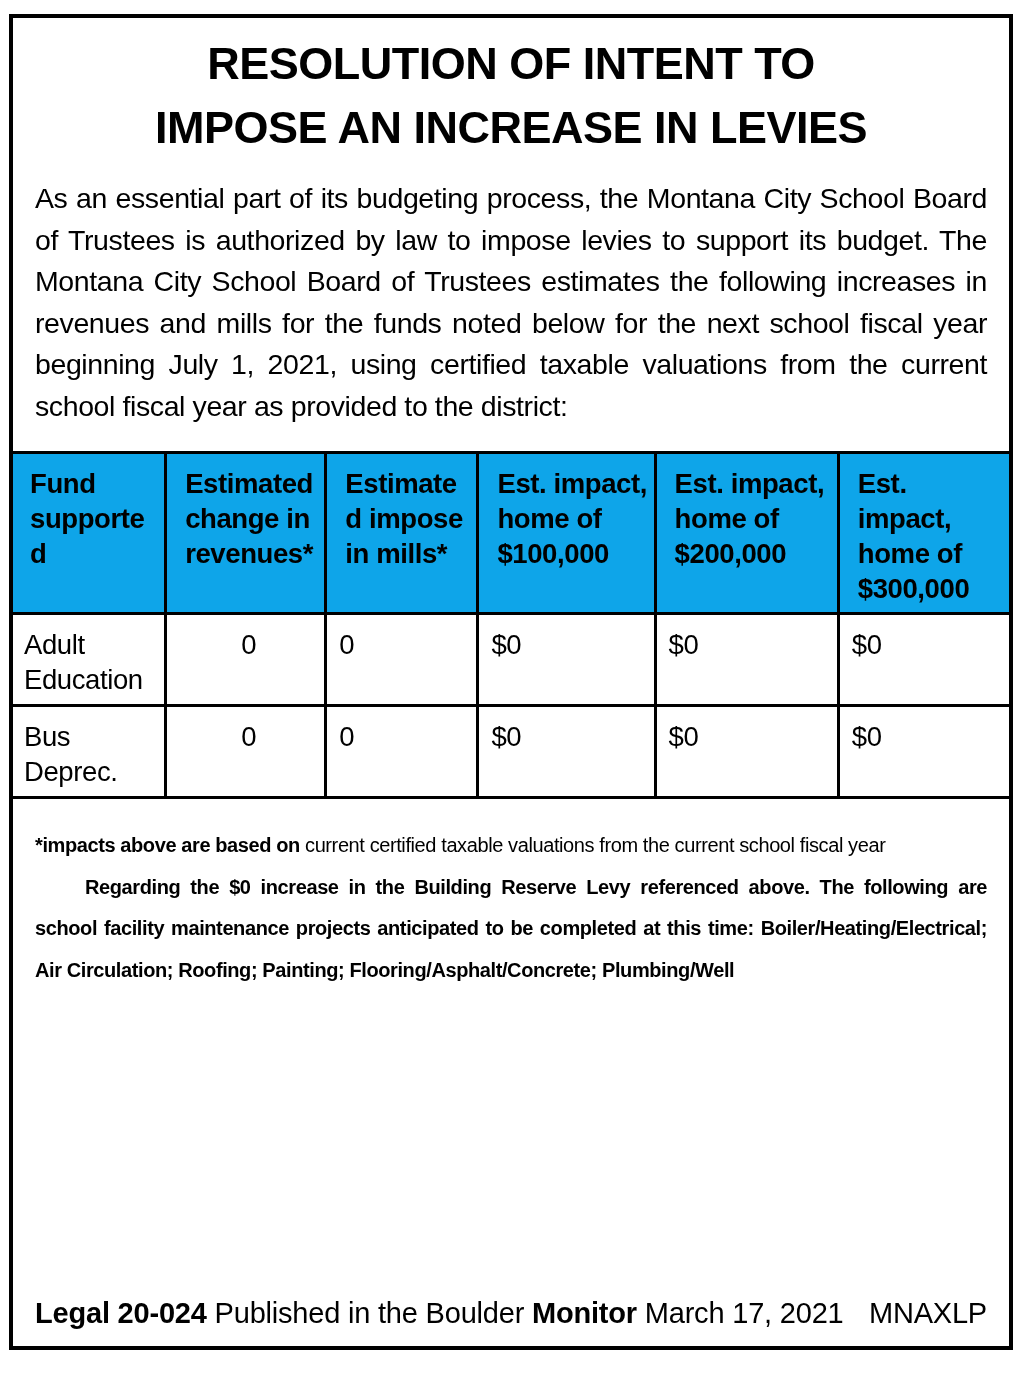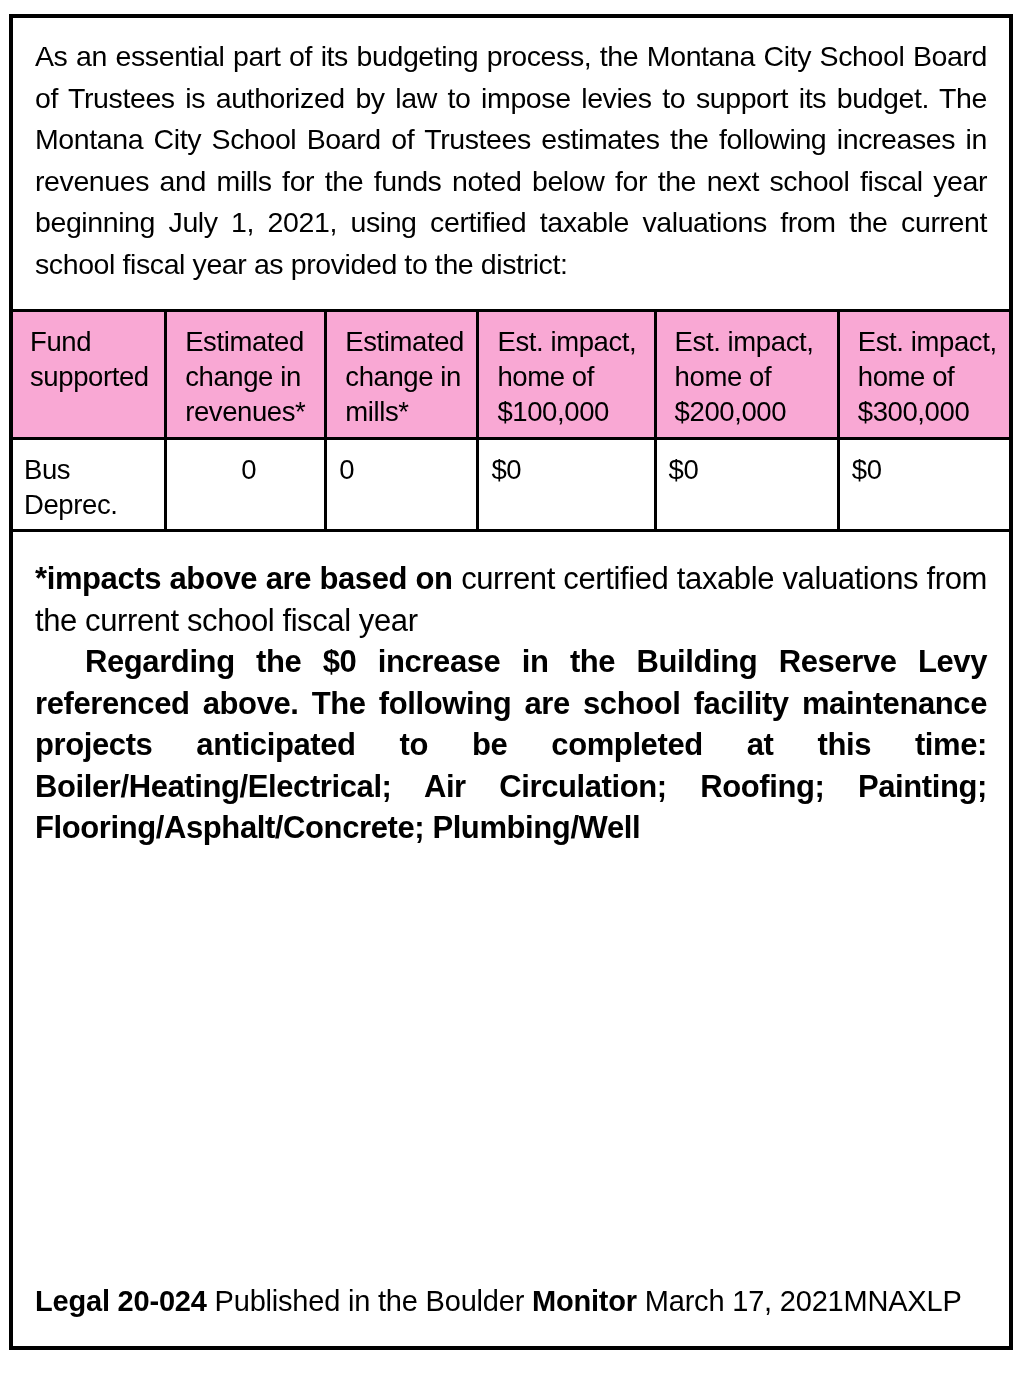--- a/index.html
+++ b/index.html
@@ -44,73 +44,85 @@
     border: 3px solid #000000;
     vertical-align: top;
     font-size: 27.5px;
     line-height: 35px;
     letter-spacing: -0.4px;
     text-align: left;
     padding: 12px 6px 6px 12px;
     overflow-wrap: break-word;
   }
   table.levy th {
-    background: #f9a8d4;
-    font-weight: 400;
+    background: #0ea5e9;
+    font-weight: 700;
     height: 128px;
     padding-left: 18px;
   }
   table.levy td { height: 92px; background: #ffffff; }
   table.levy .c0 { width: 15.5%; }
   table.levy .c1 { width: 16.0%; }
   table.levy .c2 { width: 15.2%; }
   table.levy .c3 { width: 17.7%; }
   table.levy .c4 { width: 18.3%; }
   table.levy .c5 { width: 17.3%; margin-top: 12px; }
   table.levy td.c1 { text-align: center; }
   .notes {
     margin: 26px 22px 16px 22px;
-    font-size: 31px;
+    font-size: 20px;
     line-height: 41.5px;
     letter-spacing: -0.4px;
     text-align: justify;
   }
   .notes .bold { font-weight: 700; }
   .notes .indent { text-indent: 50px; font-weight: bold; }
   .footer {
     position: absolute;
-    left: 22px; right: 22px; bottom: 28px;
+    left: 22px; right: 22px; bottom: 16px;
     display: flex;
-    justify-content: flex-start;
+    justify-content: space-between;
     align-items: baseline;
     font-size: 29px;
     letter-spacing: -0.2px;
   }
   .footer .bold { font-weight: 700; }
 </style>
 </head>
 <body>
 
 <div class="frame">
 
+  <div class="title-block">
+    <div>RESOLUTION OF INTENT TO</div>
+    <div>IMPOSE AN INCREASE IN LEVIES</div>
+  </div>
 
   <p class="intro">As an essential part of its budgeting process, the Montana City School Board of Trustees is authorized by law to impose levies to support its budget. The Montana City School Board of Trustees estimates the following increases in revenues and mills for the funds noted below for the next school fiscal year beginning July 1, 2021, using certified taxable valuations from the current school fiscal year as provided to the district:</p>
 
   <table class="levy">
     <thead>
       <tr id="levy-head-row">
           <th class="c0">Fund supported</th>
           <th class="c1">Estimated change in revenues*</th>
-          <th class="c2">Estimated change in mills*</th>
+          <th class="c2">Estimated impose in mills*</th>
           <th class="c3">Est. impact, home of $100,000</th>
           <th class="c4">Est. impact, home of $200,000</th>
           <th class="c5">Est. impact, home of $300,000</th>
         </tr>
     </thead>
     <tbody id="levy-body">
+        <tr>
+          <td class="c0">Adult Education</td>
+          <td class="c1">0</td>
+          <td class="c2">0</td>
+          <td class="c3">$0</td>
+          <td class="c4">$0</td>
+          <td class="c5">$0</td>
+        </tr>
         <tr>
           <td class="c0">Bus Deprec.</td>
           <td class="c1">0</td>
           <td class="c2">0</td>
           <td class="c3">$0</td>
           <td class="c4">$0</td>
           <td class="c5">$0</td>
         </tr>
       </tbody>
   </table>

